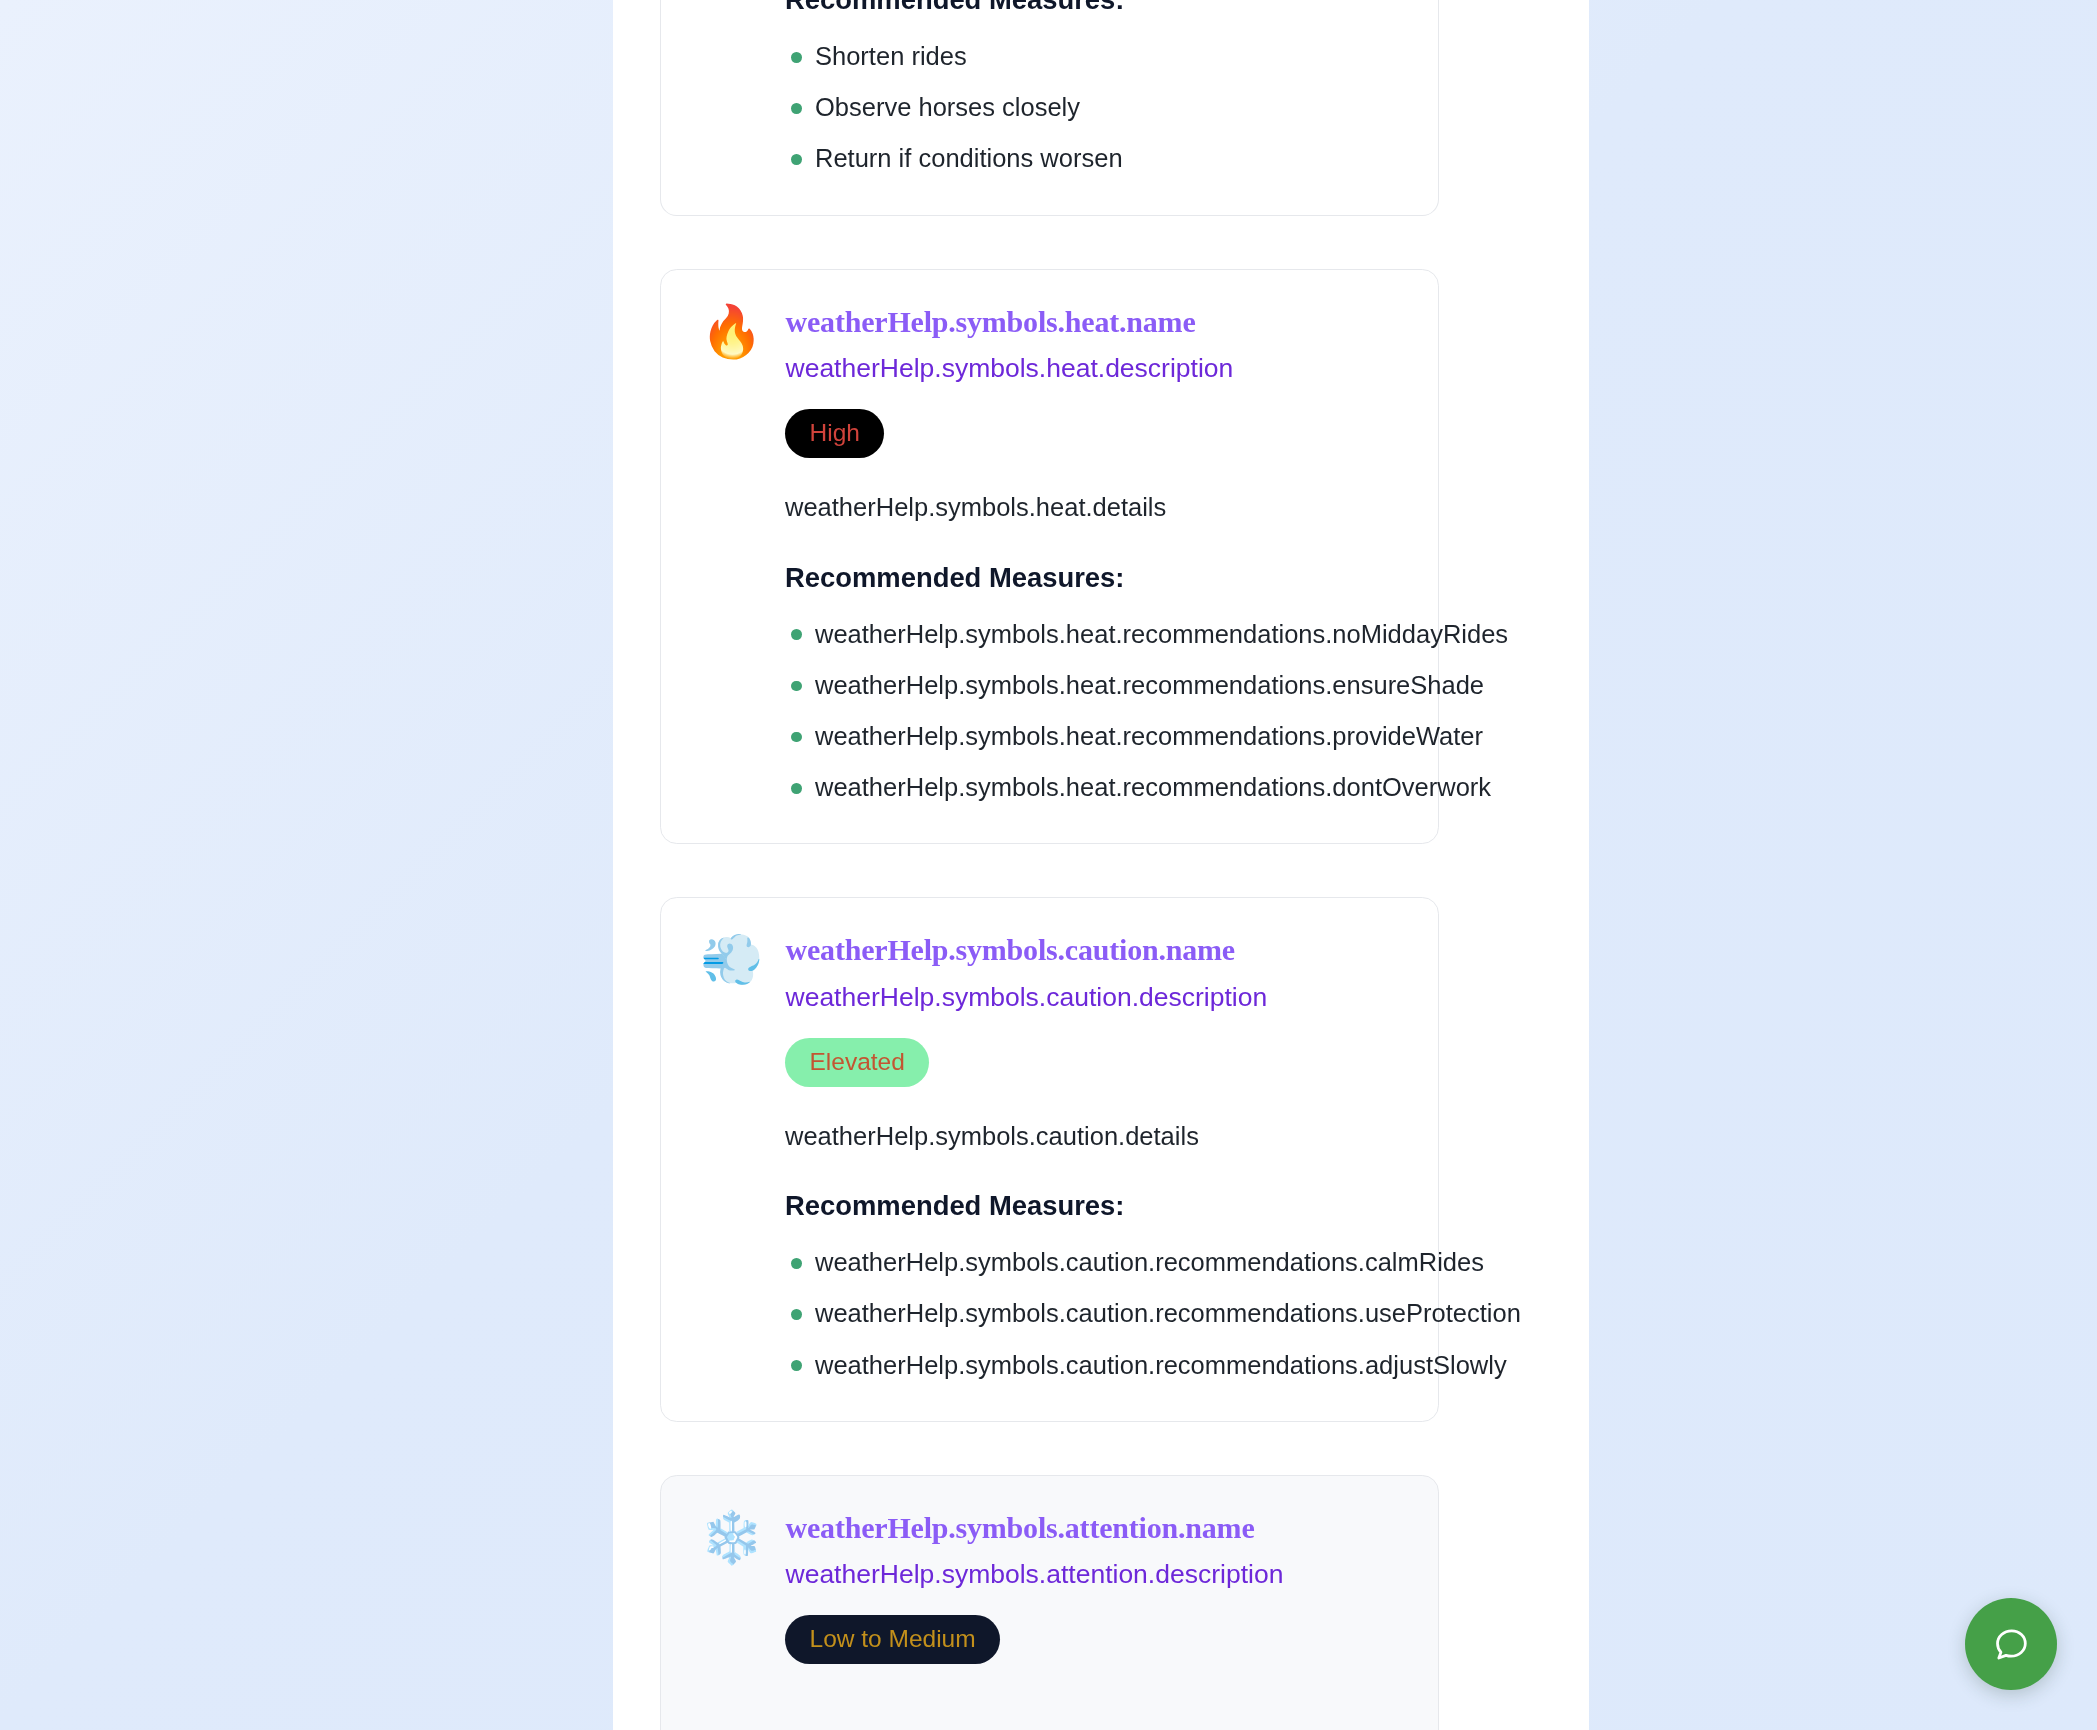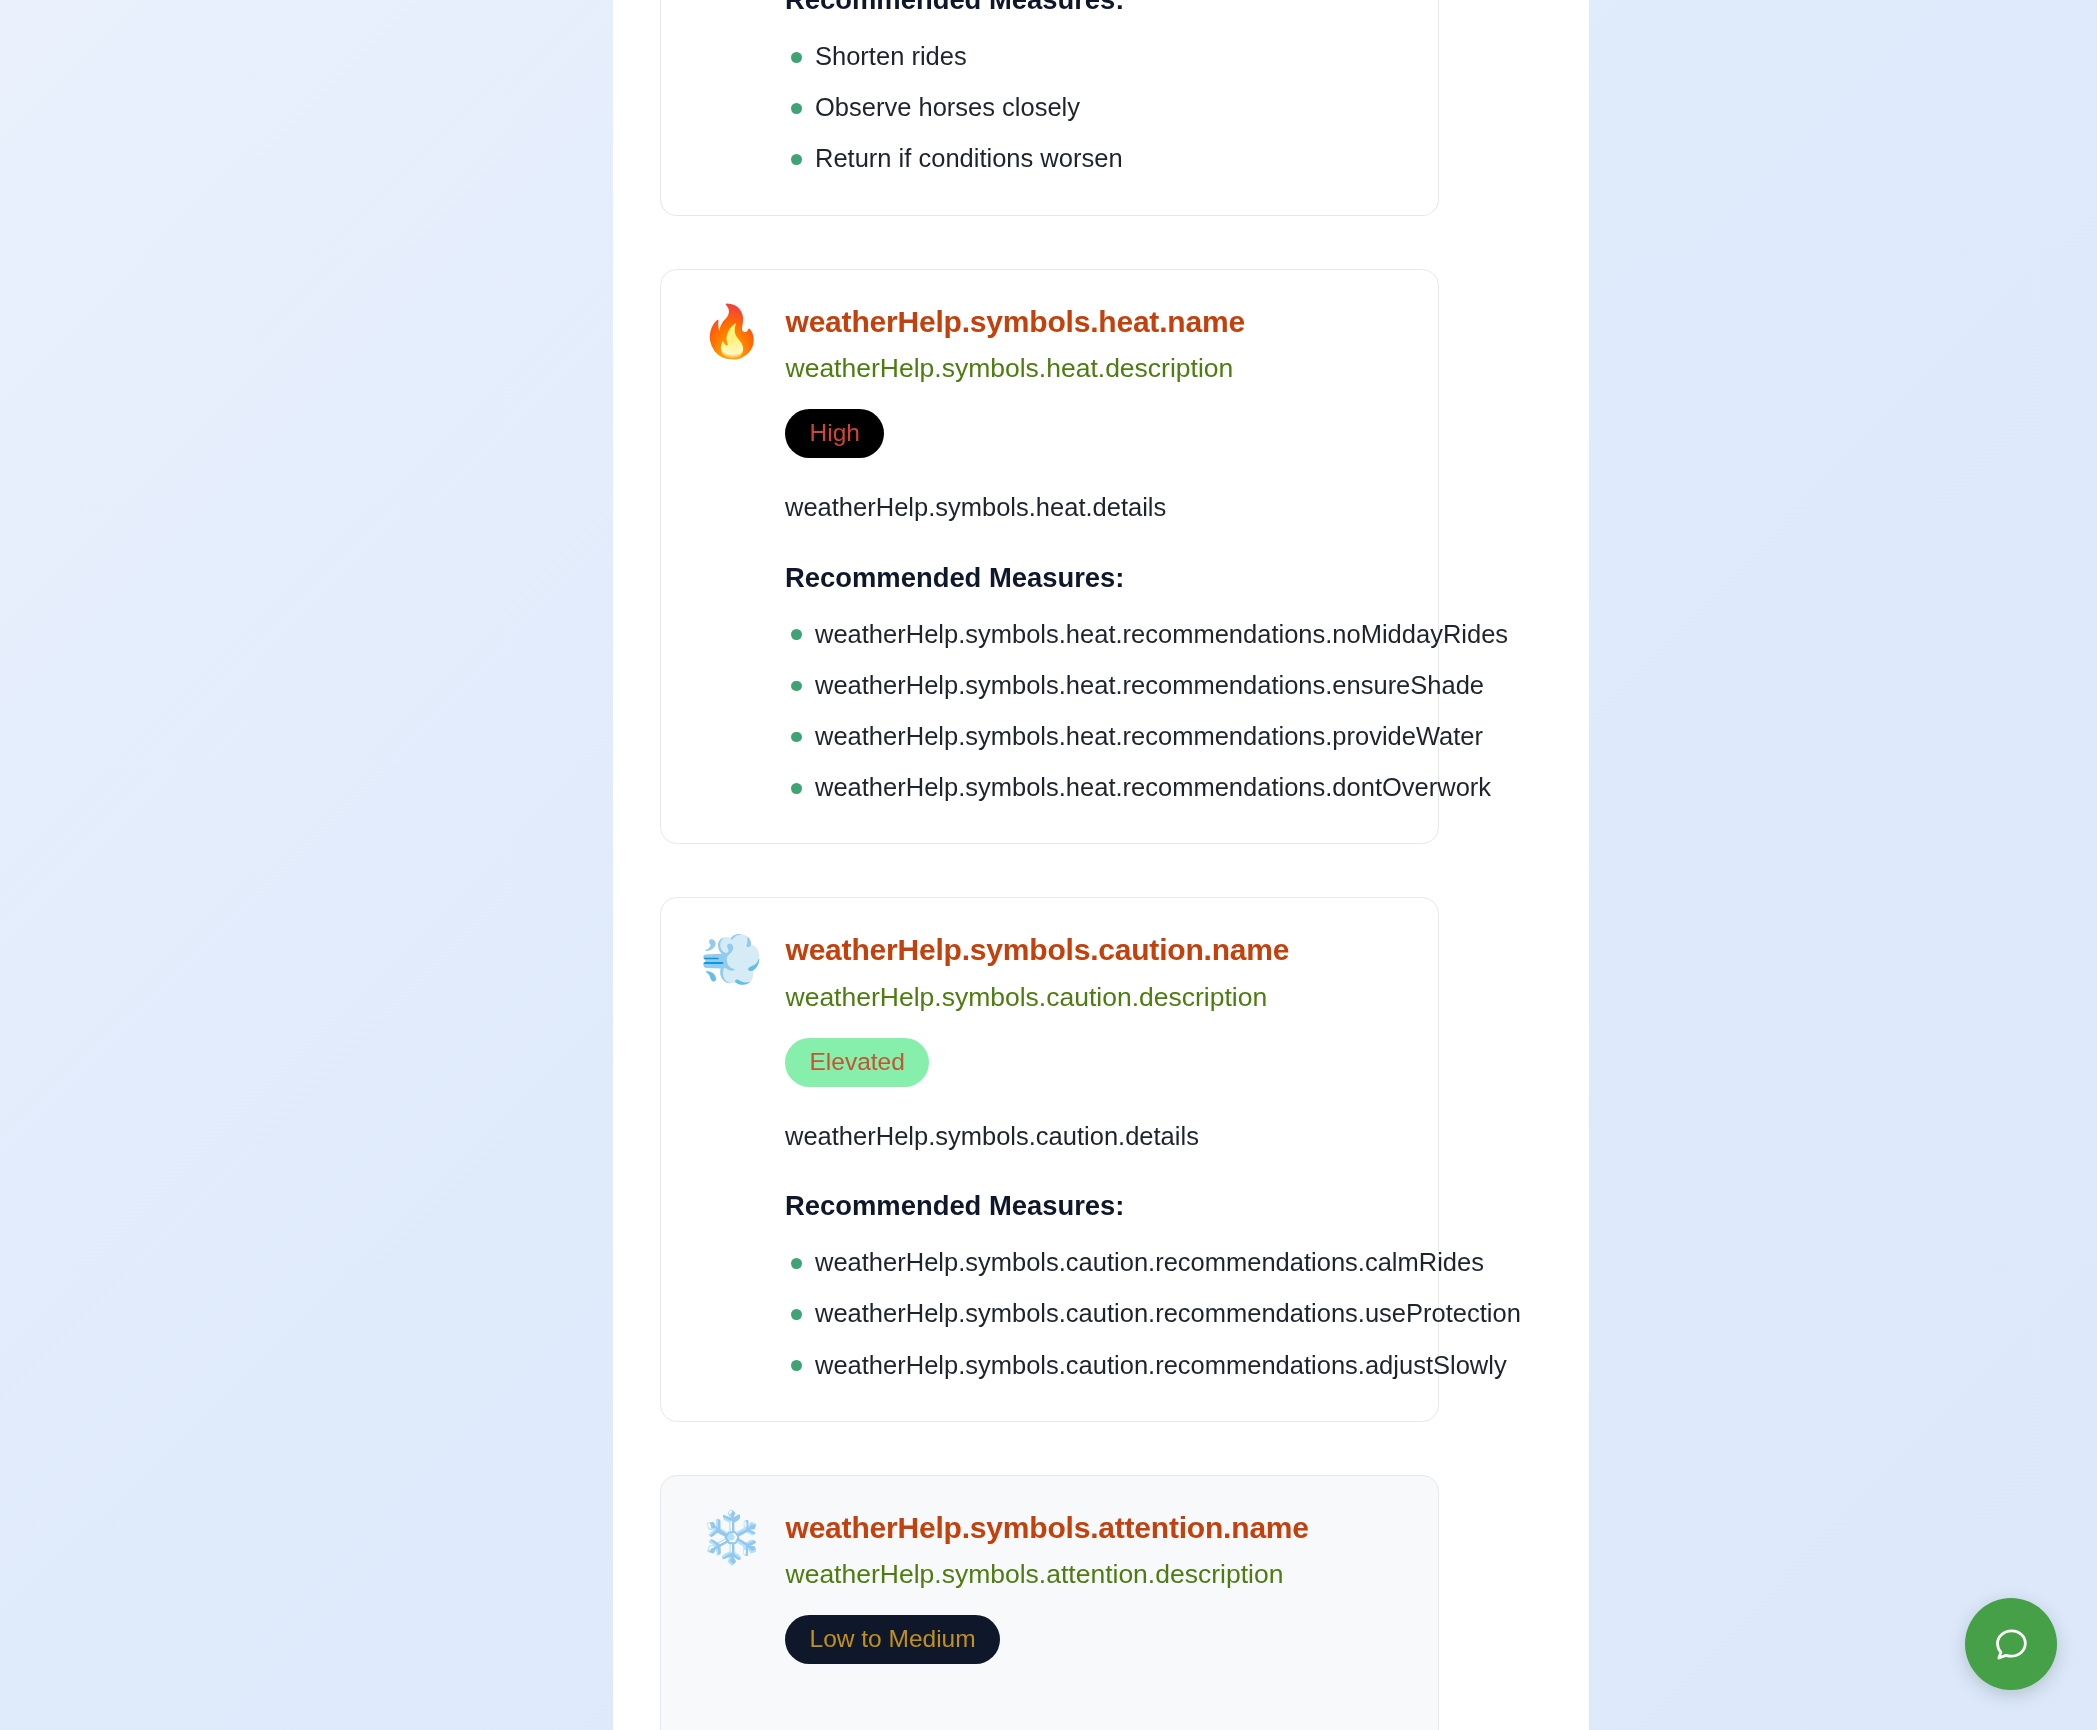--- a/index.html
+++ b/index.html
@@ -67,29 +67,30 @@
   }
 
   .head-text {
     flex: 1 1 auto;
     min-width: 0;
   }
 
   .sym-name {
     font-size: 30px;
     font-weight: bold;
-    color: #c2410c;
+    color: #8b5cf6;
     letter-spacing: -0.2px;
     line-height: 1.25;
     white-space: nowrap;
+    font-family: Liberation Serif, serif;
   }
 
   .sym-desc {
     font-size: 26.5px;
-    color: #4d7c0f;
+    color: #6d28d9;
     margin-top: 10.8px;
     line-height: 1.3;
     white-space: nowrap;
   }
 
   
   .badge {
     display: inline-block;
     margin-top: 23.5px;
     margin-left: 0;

